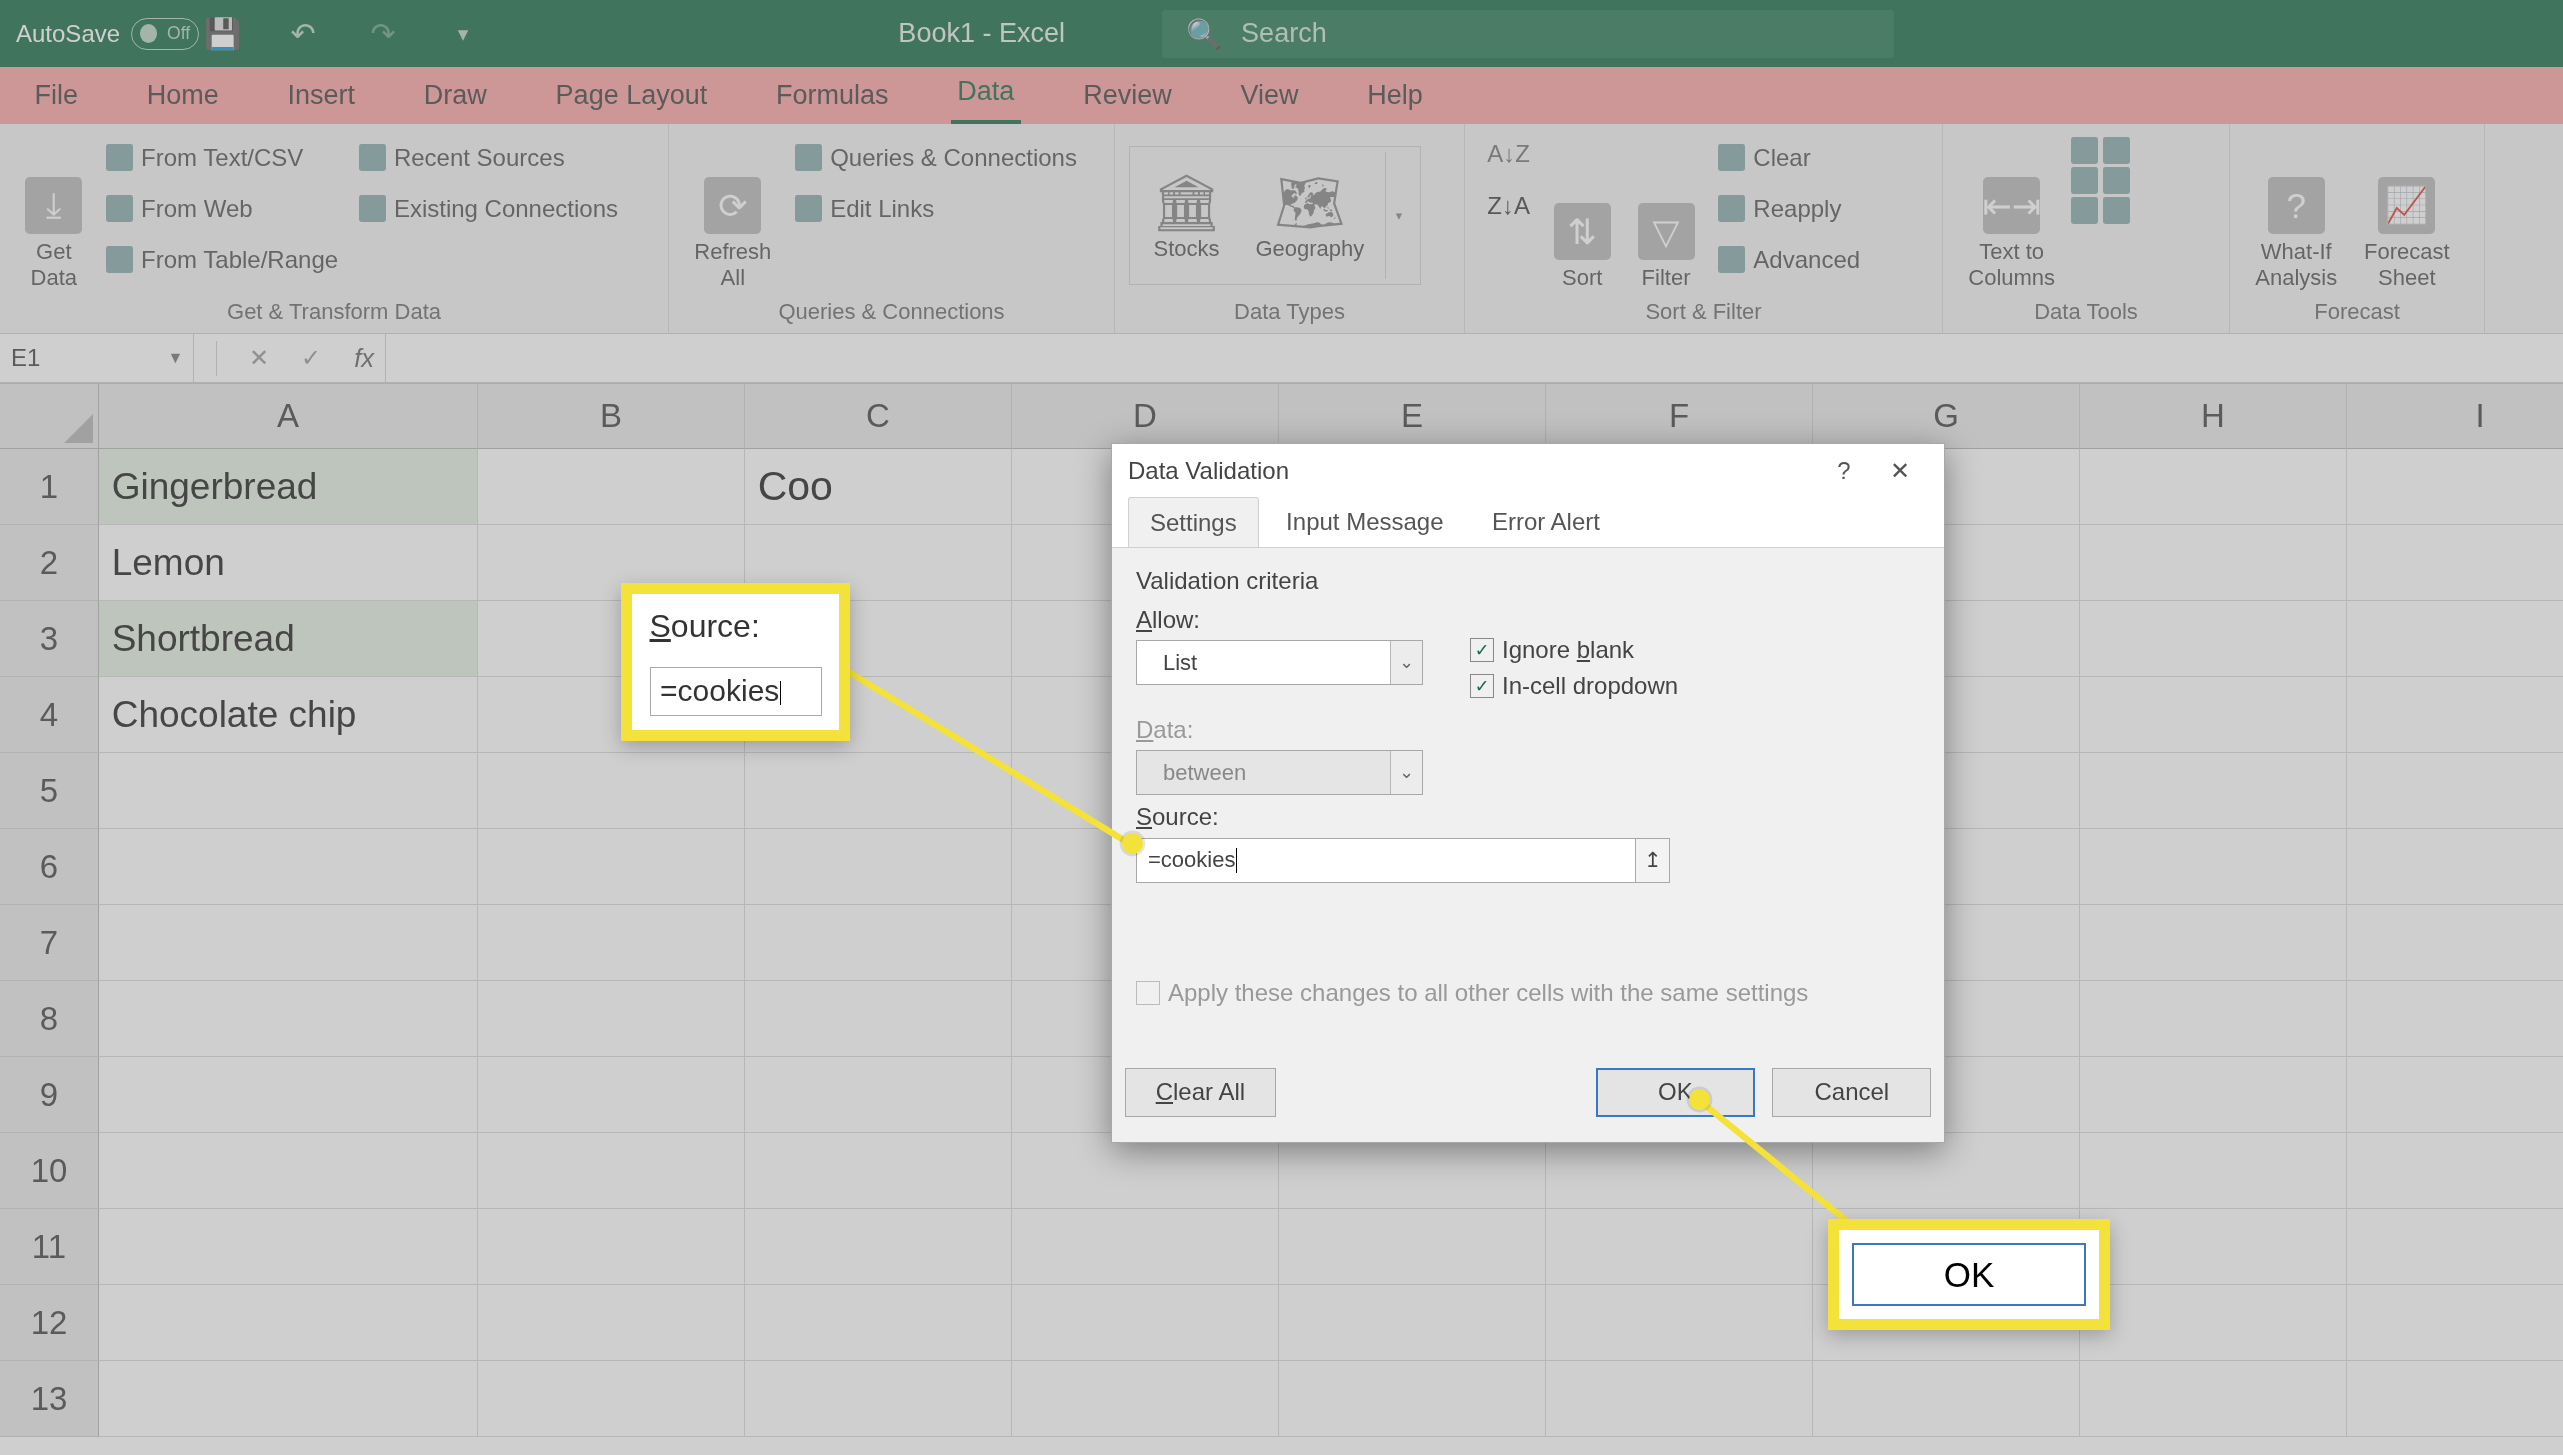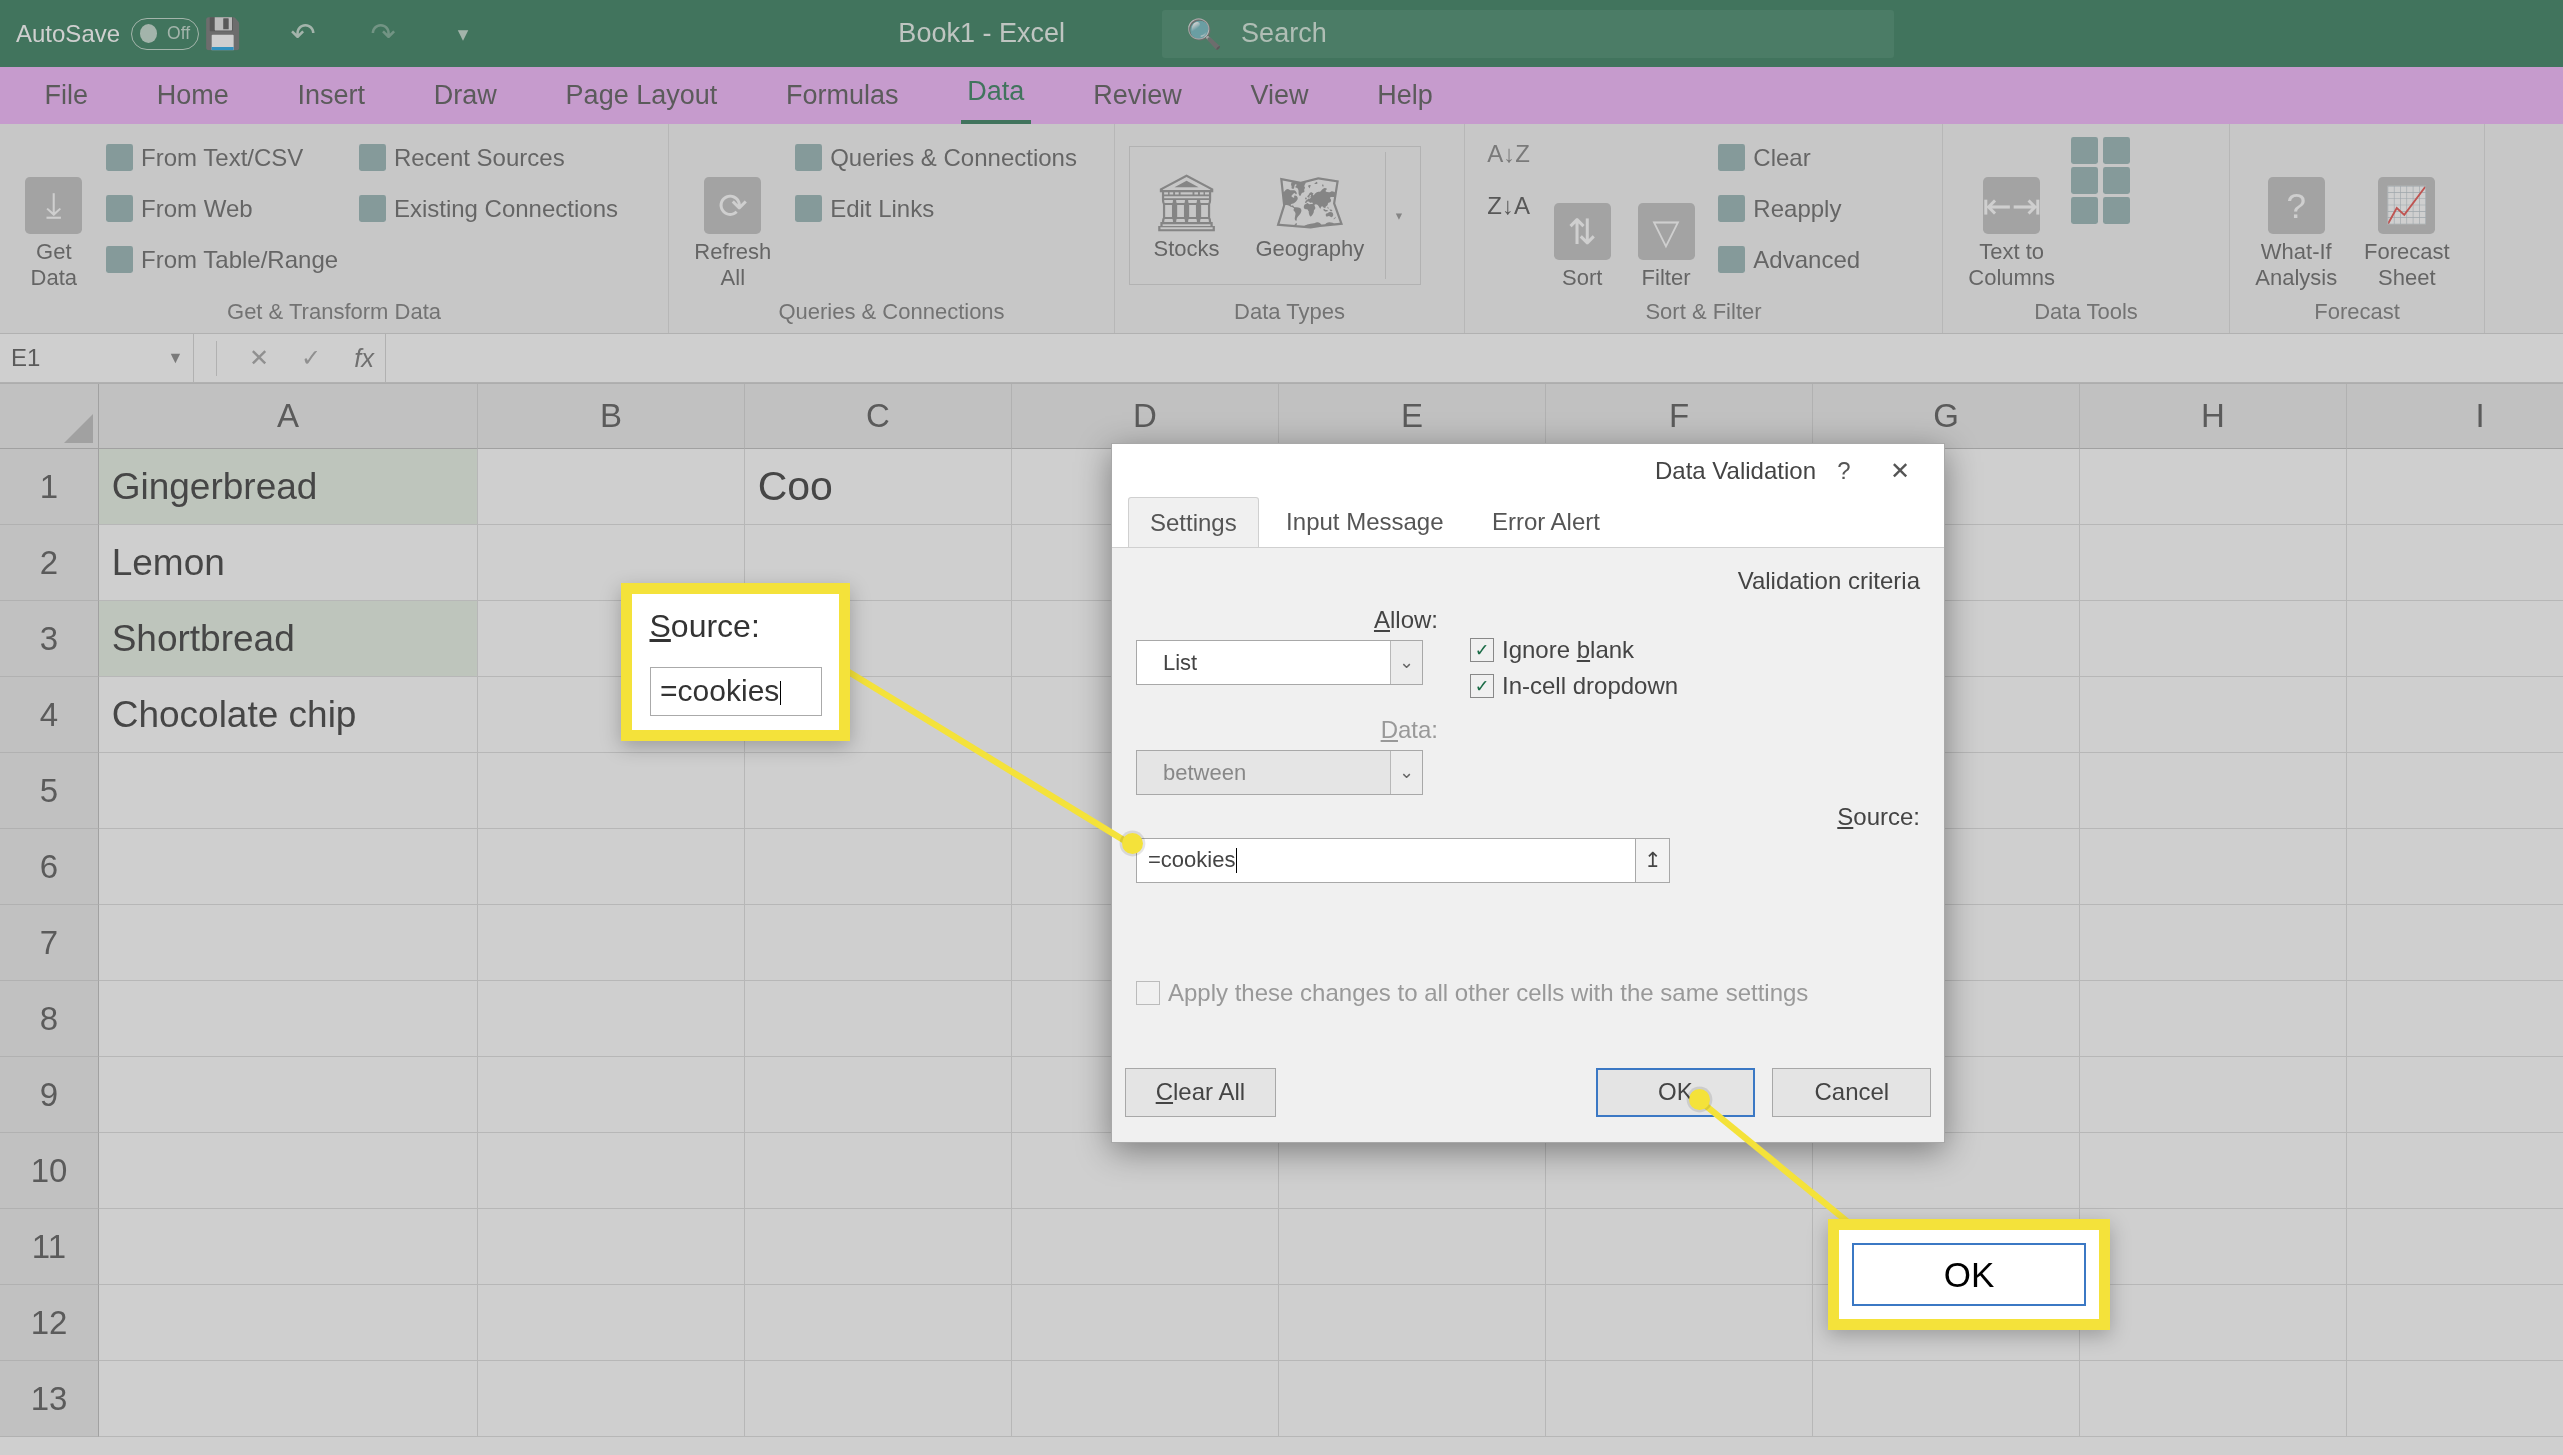--- a/index.html
+++ b/index.html
@@ -14,21 +14,21 @@
 .autosave-toggle { width: 68px; height: 32px; border: 1.6px solid #b8d4c5; border-radius: 16px; display: flex; align-items: center; padding: 0 8px; position: relative; }
 .autosave-toggle .knob { width: 19px; height: 19px; background: #b8d4c5; border-radius: 50%; }
 .autosave-toggle .off { color: #b8d4c5; font-size: 17.5px; margin-left: 9.6px; }
 .tb-icon { width: 48px; height: 48px; display: flex; align-items: center; justify-content: center; color: #b8d4c5; font-size: 30px; }
 .tb-sep { width: 32px; }
 .app-title { position: absolute; left: 50%; transform: translateX(-230%); color: #e6efe9; font-size: 27px; text-align: center; }
 .searchbox { position: absolute; left: 1162px; width: 732px; height: 48px; background: #2a7a56; border-radius: 3.2px; display: flex; align-items: center; padding: 0 24px; gap: 19px; color: #cde4d6; font-size: 27px; }
 .searchbox .mag { font-size: 29px; }
 
 
-.ribbon-tabs { height: 57px; background: #f0abfc; display: flex; align-items: flex-end; gap: 56px; padding-left: 38px; font-size: 27px; color: #444; }
+.ribbon-tabs { height: 57px; background: #fca5a5; display: flex; align-items: flex-end; gap: 56px; padding-left: 28px; font-size: 27px; color: #444; }
 .ribbon-tabs .tab { padding: 11px 6.4px 12.7px; cursor: pointer; }
 .ribbon-tabs .tab.active { color: #1b6c47; border-bottom: 4.8px solid #1b6c47; }
 
 
 .ribbon { height: 210px; background: #f3f3f3; border-bottom: 1.6px solid #cfcfcf; display: flex; }
 .ribbon-group { border-right: 1.6px solid #d8d8d8; display: flex; flex-direction: column; justify-content: space-between; padding: 8px 14.3px 4.8px; }
 .ribbon-group-inner { display: flex; gap: 4.8px; height: 170px; align-items: flex-start; }
 .ribbon-label { text-align: center; font-size: 22px; color: #6b6b6b; padding-bottom: 3.2px; }
 .rbtn-big { display: flex; flex-direction: column; align-items: center; justify-content: flex-end; gap: 1.6px; font-size: 22px; color: #555; padding: 4.8px 11px 0; height: 159px; }
 .rbtn-big .ico { width: 57px; height: 57px; background: #b9b9b9; border-radius: 4.8px; margin-bottom: 3.2px; display:flex; align-items:center; justify-content:center; color:#fff; font-size:35px; }
@@ -57,21 +57,21 @@
 .col-h { border-right: 1.6px solid #cfcfcf; border-bottom: 1.6px solid #b5b5b5; background: #e9e9e9; display: flex; align-items: center; justify-content: center; font-size: 33px; color: #444; }
 .row-headers { position: absolute; left: 0; top: 65px; width: 99px; }
 .row-h { height: 76px; border-right: 1.6px solid #b5b5b5; border-bottom: 1.6px solid #cfcfcf; background: #e9e9e9; display: flex; align-items: center; justify-content: center; font-size: 33px; color: #444; }
 .cells { position: absolute; left: 99px; top: 65px; }
 .row { display: flex; height: 76px; }
 .cell { border-right: 1.6px solid #d9d9d9; border-bottom: 1.6px solid #d9d9d9; font-size: 37px; padding: 0 12.7px; display: flex; align-items: center; color: #222; overflow: hidden; white-space: nowrap; }
 .cell.shade-a { background: #e4efe0; }
 .col-A { width: 379px; } .col-B { width: 267px; } .col-C { width: 267px; } .col-D { width: 267px; } .col-E { width: 267px; } .col-F { width: 267px; } .col-G { width: 267px; } .col-H { width: 267px; } .col-I { width: 267px; }
 
 
-.dialog { position: absolute; left: 1111px; top: 443px; width: 834px; height: 700px; background: #f0f0f0; border: 1.6px solid #a8a8a8; z-index: 100; box-shadow: 0 8px 32px rgba(0,0,0,0.4); font-size: 24px; color: #444; text-align: right; }
+.dialog { position: absolute; left: 1111px; top: 443px; width: 834px; height: 700px; background: #f0f0f0; border: 1.6px solid #a8a8a8; z-index: 100; box-shadow: 0 8px 32px rgba(0,0,0,0.4); font-size: 24px; color: #444; }
 .dialog-titlebar { height: 53px; background: #fff; display: flex; align-items: center; padding: 0 16px; }
 .dialog-title { flex: 1; font-size: 24px; }
 .dialog-tb-btn { width: 56px; height: 35px; display: flex; align-items: center; justify-content: center; color: #555; font-size: 24px; }
 .dialog-tabs { height: 51px; background: #fff; border-bottom: 1.6px solid #d0d0d0; display: flex; padding-left: 16px; gap: 6.4px; }
 .dialog-tab { padding: 11px 21px 0; font-size: 24px; color: #555; }
 .dialog-tab.active { background: #f0f0f0; border: 1.6px solid #d0d0d0; border-bottom: none; border-radius: 3.2px 3.2px 0 0; }
 .dialog-body { padding: 19px 24px; position: relative; height: 497px; }
 .dv-heading { font-size: 24px; margin-bottom: 11px; }
 .dv-row { display: flex; gap: 32px; align-items: flex-start; margin-bottom: 8px; }
 .dv-left { width: 302px; }

